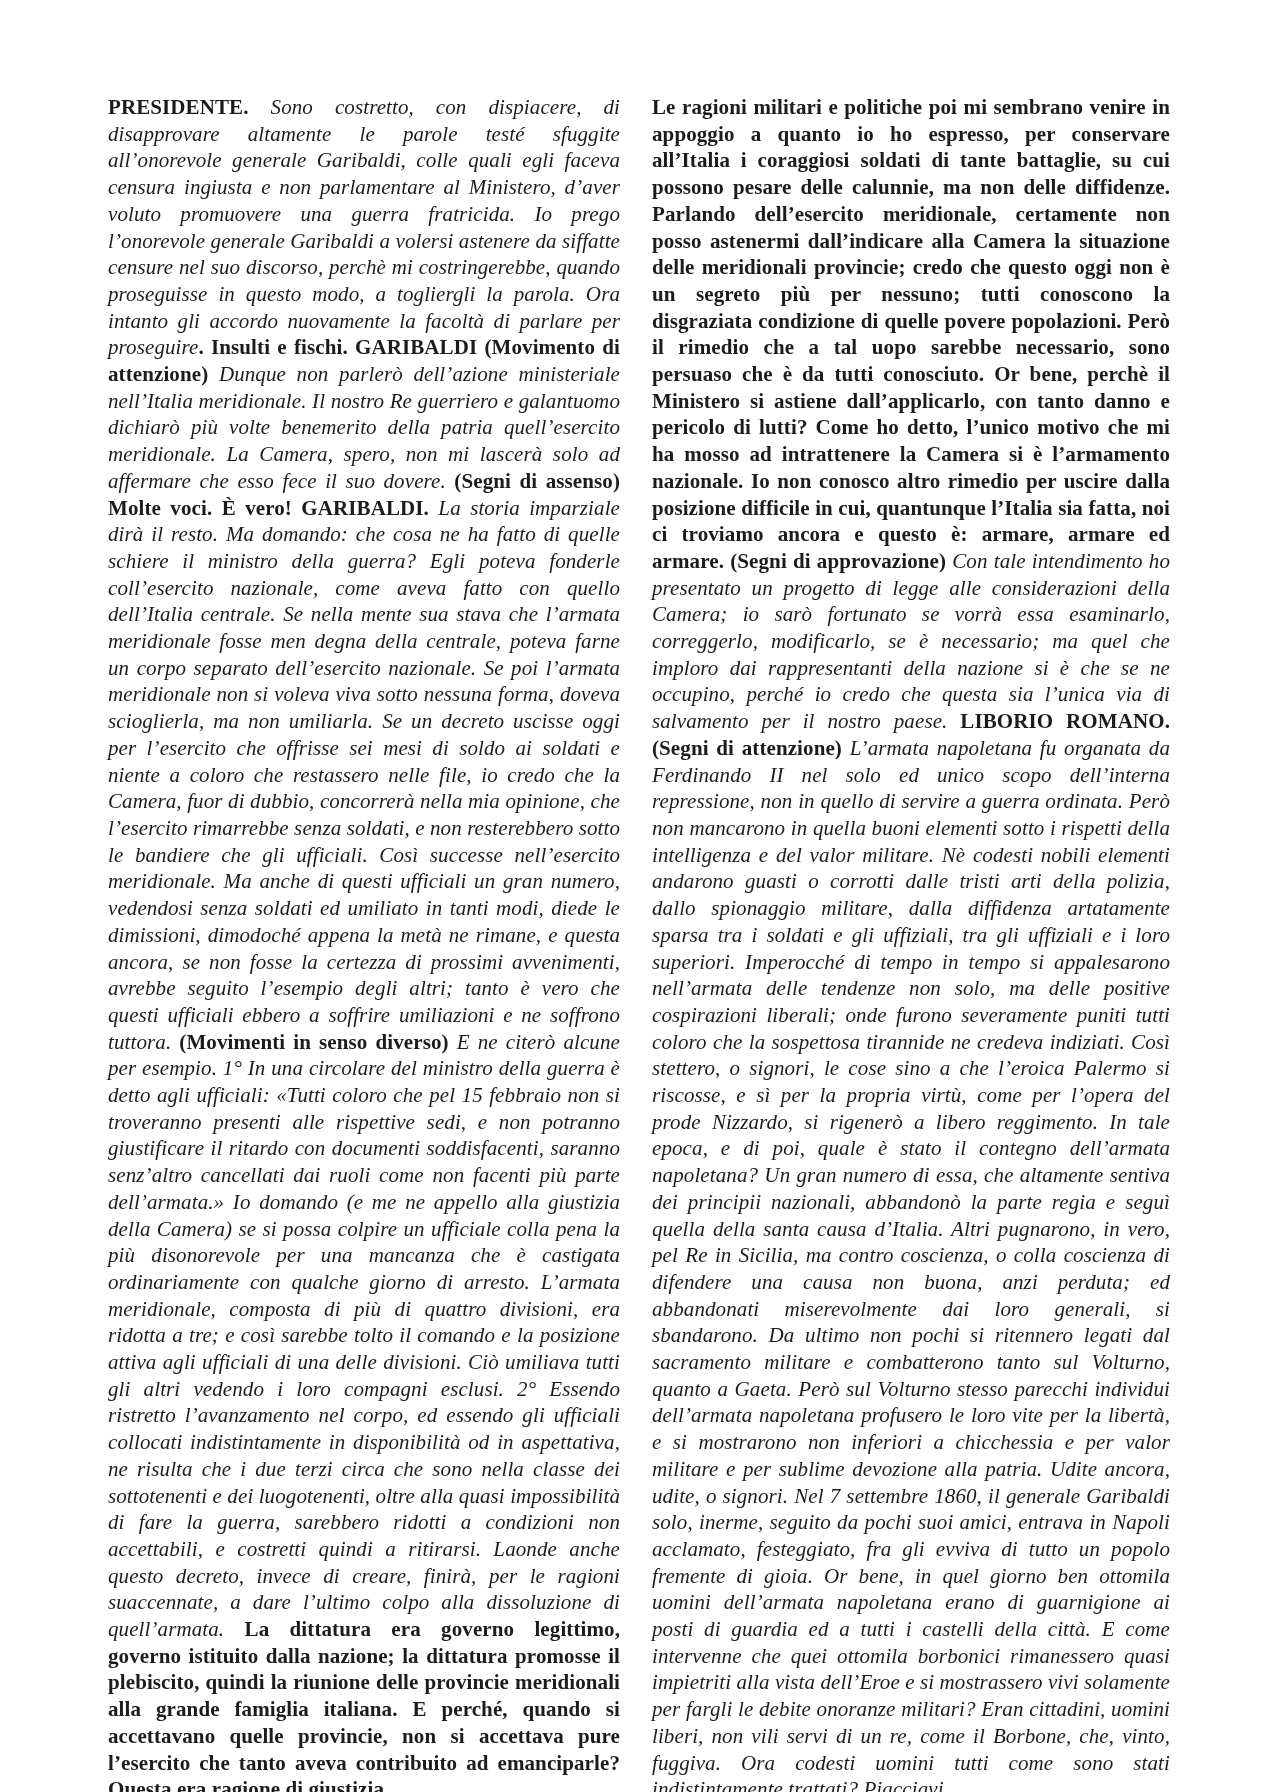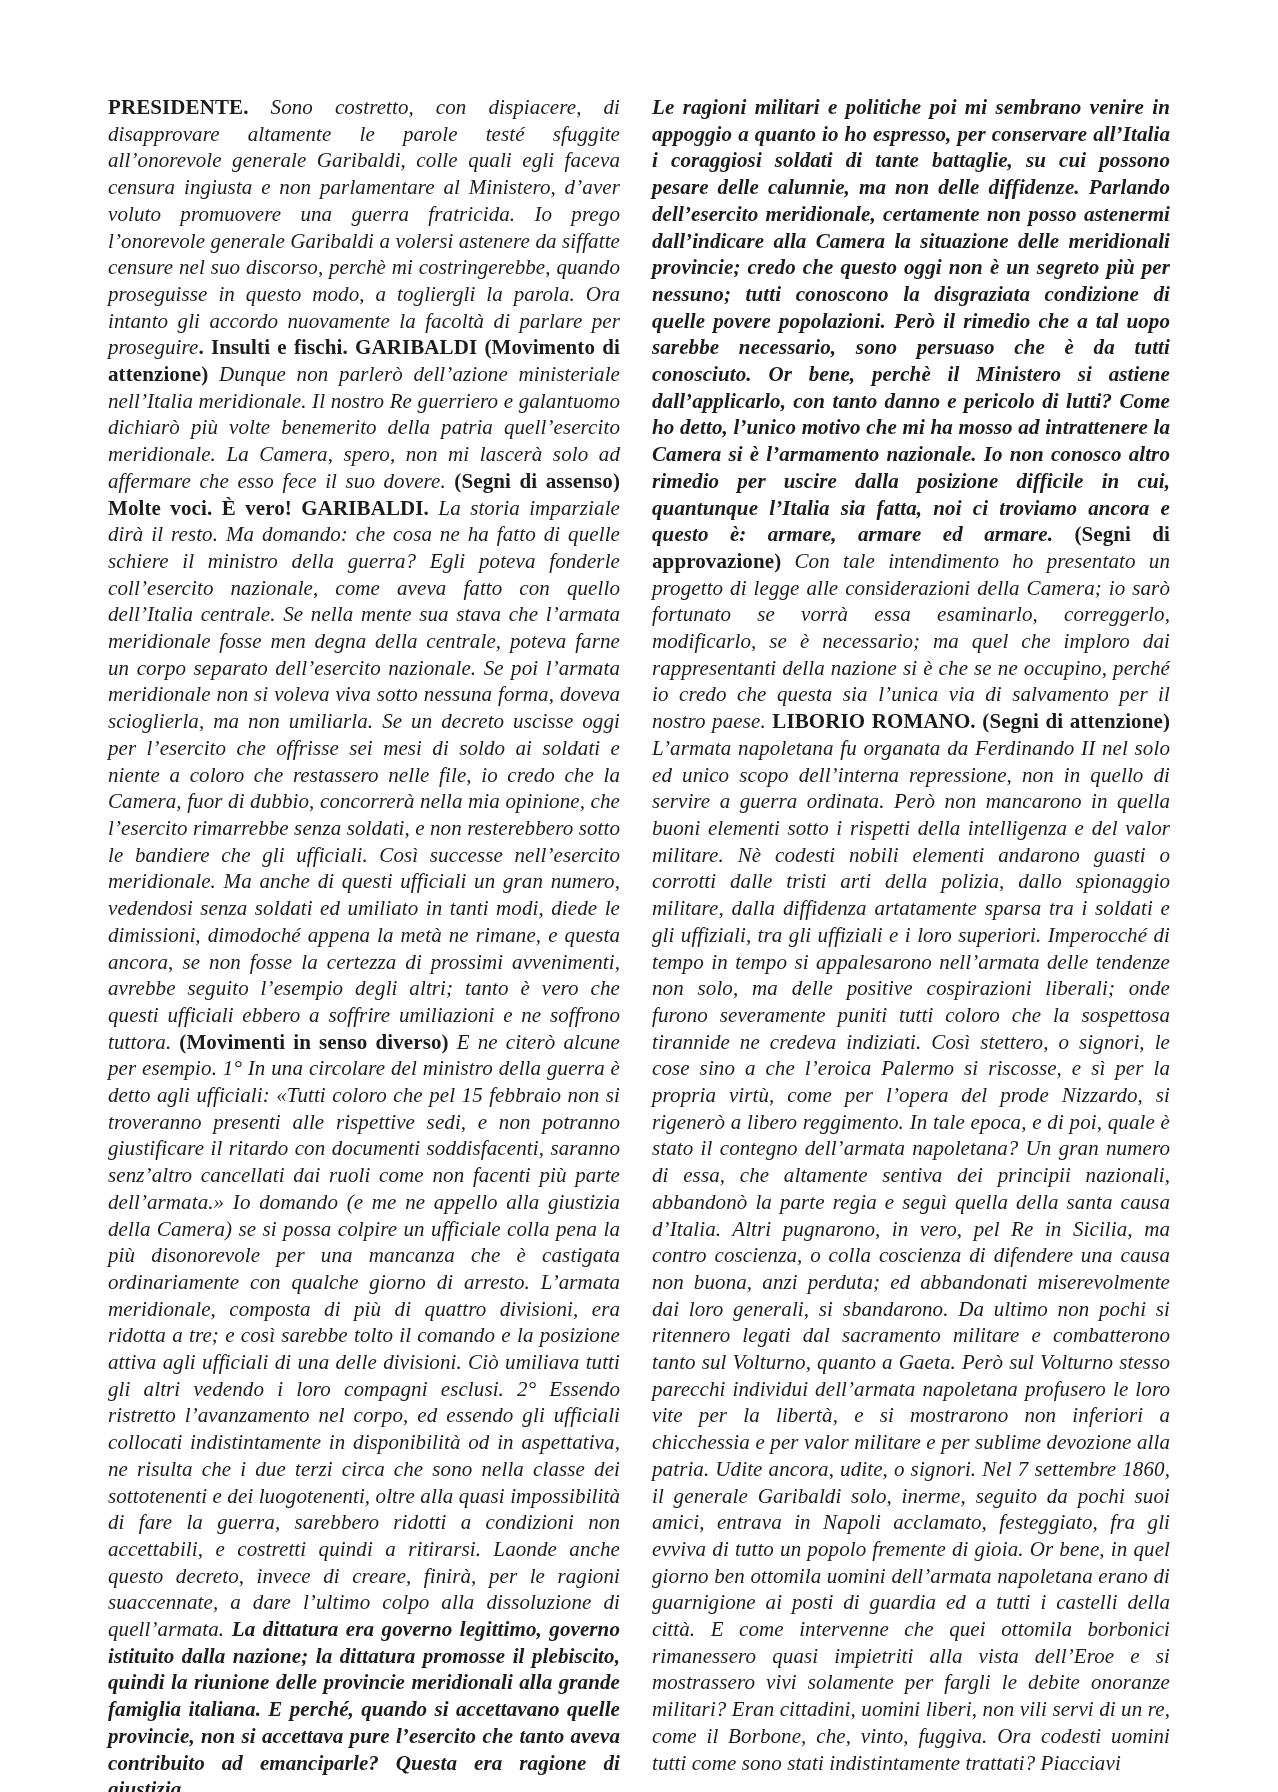--- a/index.html
+++ b/index.html
@@ -27,21 +27,21 @@
     font-size: 21px;
     line-height: 26.7px;
     text-align: justify;
     color: #1c1c1c;
     letter-spacing: 0.1px;
   }
   .col-left  { width: 512px; }
   .col-right { width: 518px; }
   .seg-roman       { font-style: normal;  font-weight: bold; }
   .seg-italic      { font-style: italic;  font-weight: normal; }
-  .seg-bold-italic { font-style: italic;  font-weight: bold; }
+  .seg-bold-italic {  font-weight: bold; }
   .footer {
     position: absolute;
     left: 108px;
     top: 1688px;
     width: 1062px;
     text-align: right;
     font-family: "Liberation Sans", sans-serif;
     font-size: 16.5px;
     color: #3d3d3d;
   }

